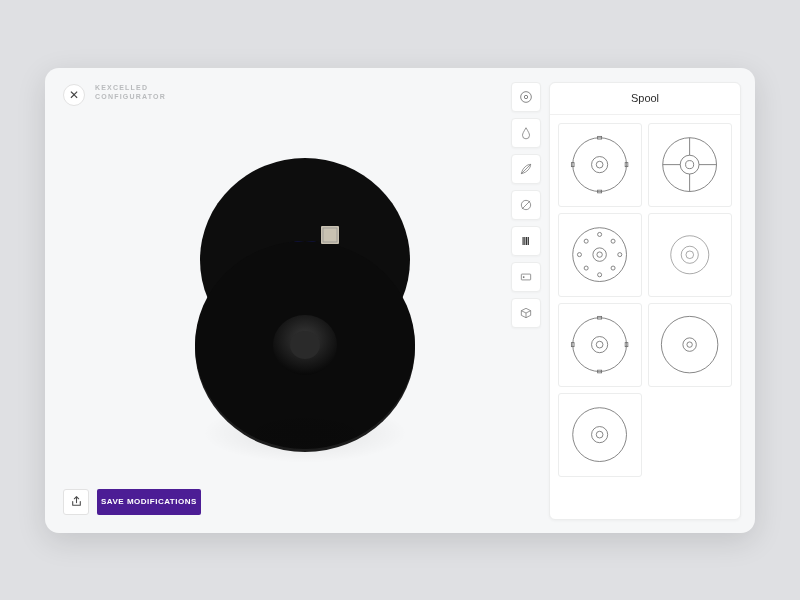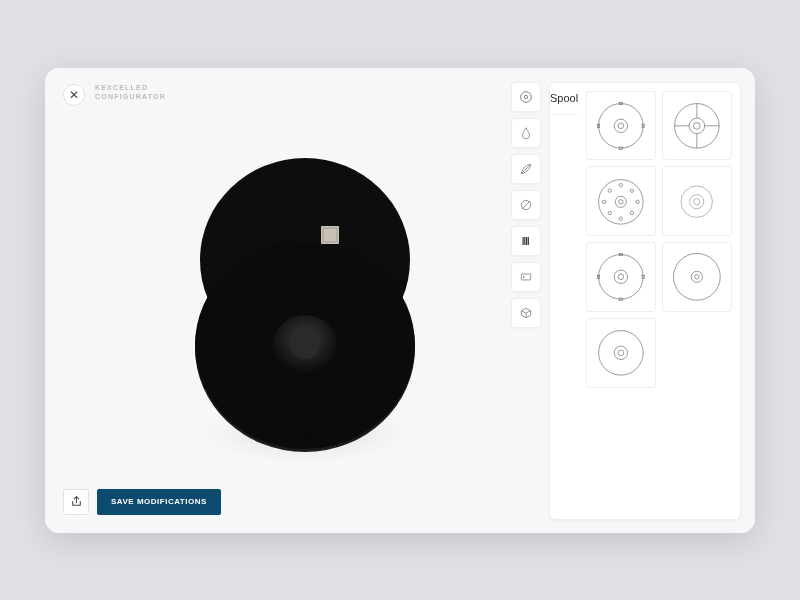--- a/index.html
+++ b/index.html
@@ -39,22 +39,22 @@
     position: absolute; bottom: 18px; left: 18px;
     display: flex; align-items: center; gap: 8px;
   }
   .share-btn {
     width: 26px; height: 26px; background: #fff;
     border: 1px solid #e2e2e2; border-radius: 3px;
     display: flex; align-items: center; justify-content: center;
     cursor: pointer;
   }
   .save-btn {
-    height: 26px; padding: 0 14px;
-    background: #0c4a6e; color: #fff;
+    height: 26px; padding: 0 4px;
+    background: #4c1d95; color: #fff;
     border: none; border-radius: 2px;
     font-size: 8px; font-weight: 600; letter-spacing: 0.5px;
     cursor: pointer;
   }
   
   .viewer {
     position: absolute;
     top: 70px; left: 100px;
     width: 320px; height: 320px;
   }
@@ -83,21 +83,21 @@
     background: #fff; border: 1px solid #eceded;
     border-radius: 4px; cursor: pointer;
     display: flex; align-items: center; justify-content: center;
     box-shadow: 0 1px 2px rgba(0,0,0,0.03);
   }
   .panel {
     flex: 1;
     background: #fff;
     border: 1px solid #eceded;
     border-radius: 6px;
-    display: flex; flex-direction: row;
+    display: flex; flex-direction: column;
     box-shadow: 0 1px 3px rgba(0,0,0,0.04);
   }
   .panel-title {
     height: 32px; text-align: center;
     font-size: 11px; font-weight: 500; color: #2c2c2c;
     display: flex; align-items: center; justify-content: center;
     border-bottom: 1px solid #f0f0f0;
   }
   .grid {
     flex: 1;

